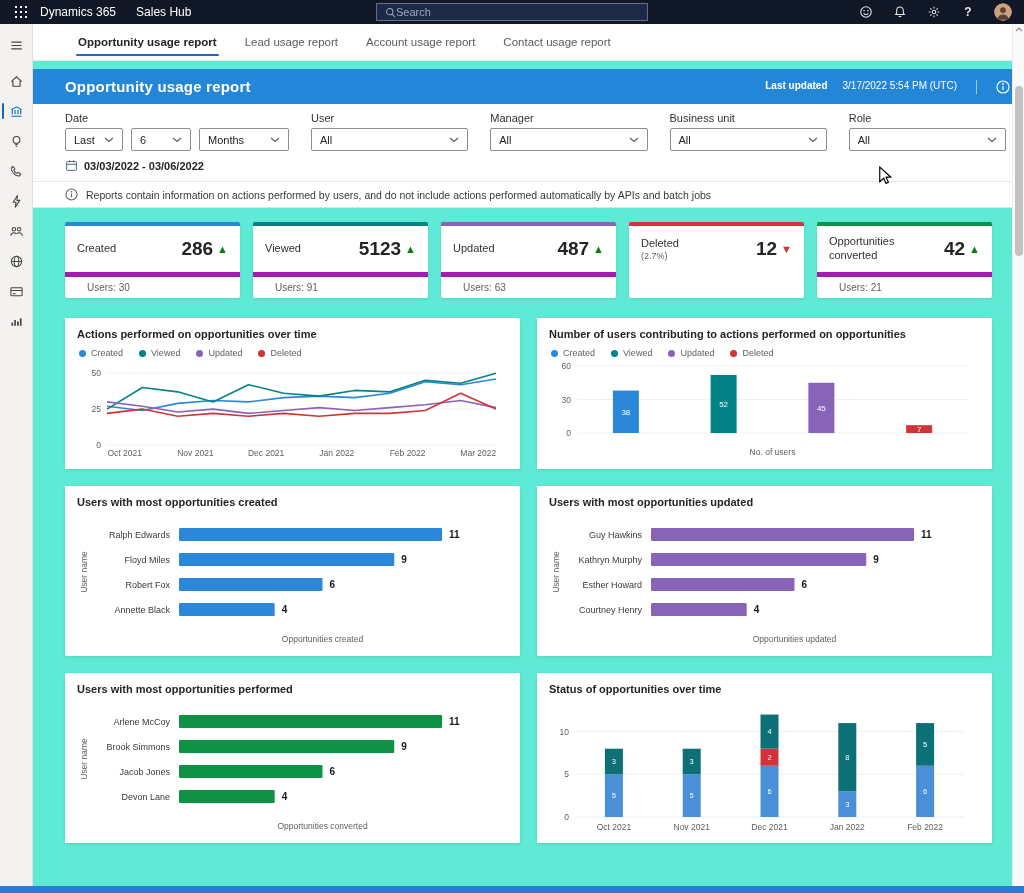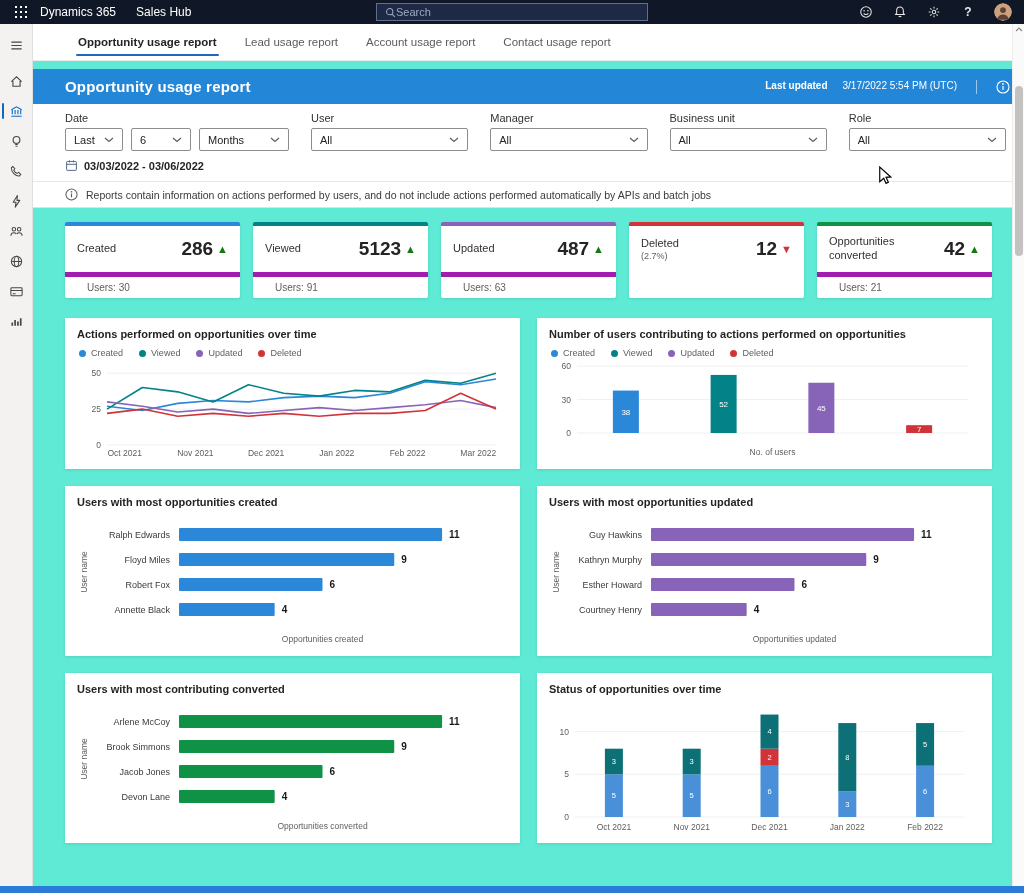--- a/index.html
+++ b/index.html
@@ -513,21 +513,21 @@
               <text x="252.5" y="74" font-size="10" fill="#1b1a19" font-weight="bold">6</text>
               <text x="93" y="98.5" font-size="9" fill="#3b3a39" text-anchor="end">Courtney Henry</text>
               <rect x="102" y="89" width="95.66666666666669" height="13" fill="#8764b8" rx="1"></rect>
               <text x="204.66666666666669" y="99" font-size="10" fill="#1b1a19" font-weight="bold">4</text>
               <text x="245.5" y="128" font-size="8.5" fill="#605e5c" text-anchor="middle">Opportunities updated</text>
               <text x="10" y="58" font-size="8.5" fill="#605e5c" text-anchor="middle" transform="rotate(-90 10 58)">User name</text>
             </svg>
           </div>
       </div>
       <div class="chart-card rowh">
-        <h3 class="chart-title">Users with most contributing converted</h3>
+        <h3 class="chart-title">Users with most opportunities performed</h3>
         <div class="chart-body">
             <svg width="431" height="132">
               <text x="93" y="23.5" font-size="9" fill="#3b3a39" text-anchor="end">Arlene McCoy</text>
               <rect x="102" y="14" width="263.0833333333333" height="13" fill="#0f9146" rx="1"></rect>
               <text x="372.0833333333333" y="24" font-size="10" fill="#1b1a19" font-weight="bold">11</text>
               <text x="93" y="48.5" font-size="9" fill="#3b3a39" text-anchor="end">Brook Simmons</text>
               <rect x="102" y="39" width="215.25" height="13" fill="#0f9146" rx="1"></rect>
               <text x="324.25" y="49" font-size="10" fill="#1b1a19" font-weight="bold">9</text>
               <text x="93" y="73.5" font-size="9" fill="#3b3a39" text-anchor="end">Jacob Jones</text>
               <rect x="102" y="64" width="143.5" height="13" fill="#0f9146" rx="1"></rect>

